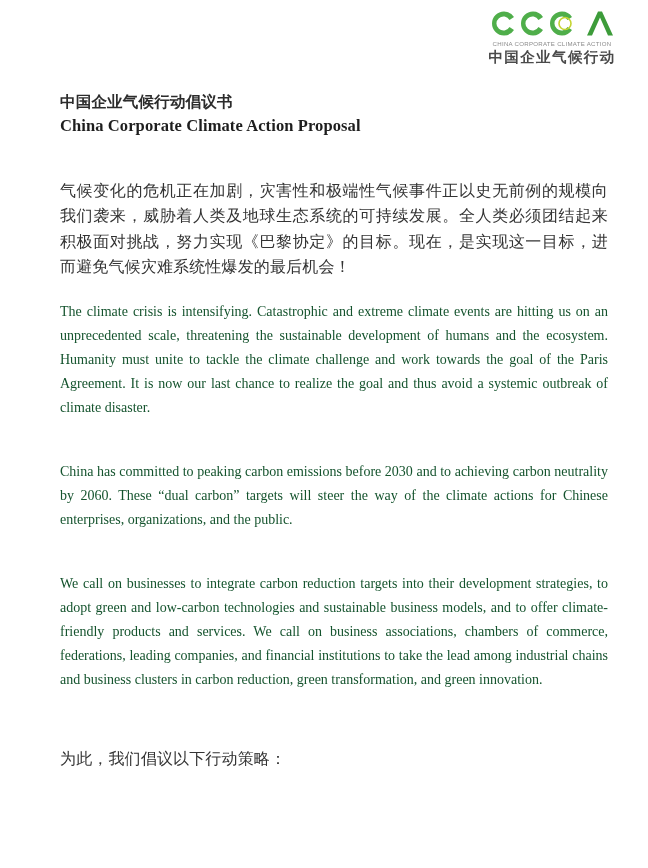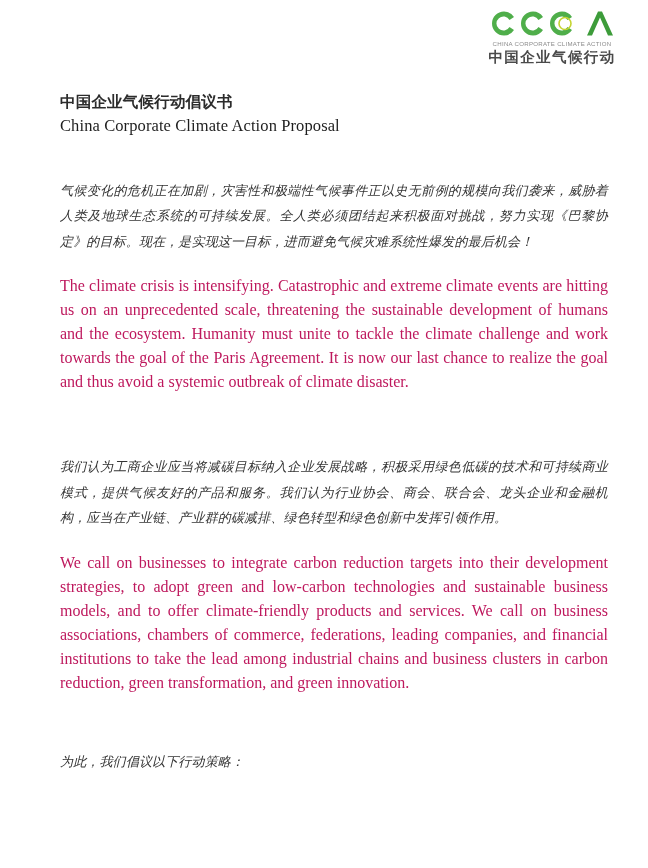--- a/index.html
+++ b/index.html
@@ -66,46 +66,45 @@
   .title-cn {
     font-family: Liberation Mono, monospace;
     font-size: 15.5px;
     line-height: 1.45;
     color: #2c2c2c;
     margin: 0 0 1px 0;
     letter-spacing: 0.2px;
   }
   .title-en {
     font-family: "Liberation Serif", "DejaVu Serif", serif;
-    font-weight: normal;
+    font-weight: bold;
     font-size: 16.5px;
     line-height: 1.35;
     color: #1e1e1e;
     margin: 0;
     letter-spacing: 0.1px;
   }
 
   .para {
     margin: 0;
     text-align: justify;
     text-justify: inter-word;
   }
   .para-cn {
     font-family: "DejaVu Sans", "Liberation Sans", sans-serif;
-    font-size: 13px;
+    font-size: 16px;
     line-height: 25.5px;
     color: #333333;
     letter-spacing: 0.15px;
-    font-style: italic;
   }
   .para-en {
     font-family: "Liberation Serif", "DejaVu Serif", serif;
-    font-size: 16px;
+    font-size: 14px;
     line-height: 24px;
-    color: #be185d;
+    color: #14532d;
   }
 
   .gap-xl { height: 40px; }
   .gap-m  { height: 20px; }
   .gap-big { height: 54px; }
 </style>
 </head>
 <body>
 
 <div class="page">
@@ -137,24 +136,24 @@
 
     <div class="gap-m"></div>
 
     <p class="para para-en">The climate crisis is intensifying. Catastrophic and extreme climate events are hitting us on an unprecedented scale, threatening the sustainable development of humans and the ecosystem. Humanity must unite to tackle the climate challenge and work towards the goal of the Paris Agreement. It is now our last chance to realize the goal and thus avoid a systemic outbreak of climate disaster.</p>
 
     <div class="gap-m"></div>
 
 
     <div class="gap-m"></div>
 
+    <p class="para para-en">China has committed to peaking carbon emissions before 2030 and to achieving carbon neutrality by 2060. These “dual carbon” targets will steer the way of the climate actions for Chinese enterprises, organizations, and the public.</p>
 
     <div class="gap-m"></div>
 
-    <p class="para para-cn">我们认为工商企业应当将减碳目标纳入企业发展战略，积极采用绿色低碳的技术和可持续商业模式，提供气候友好的产品和服务。我们认为行业协会、商会、联合会、龙头企业和金融机构，应当在产业链、产业群的碳减排、绿色转型和绿色创新中发挥引领作用。</p>
 
     <div class="gap-m"></div>
 
     <p class="para para-en">We call on businesses to integrate carbon reduction targets into their development strategies, to adopt green and low-carbon technologies and sustainable business models, and to offer climate-friendly products and services. We call on business associations, chambers of commerce, federations, leading companies, and financial institutions to take the lead among industrial chains and business clusters in carbon reduction, green transformation, and green innovation.</p>
 
     <div class="gap-big"></div>
 
     <p class="para para-cn">为此，我们倡议以下行动策略：</p>
 
   </div>

